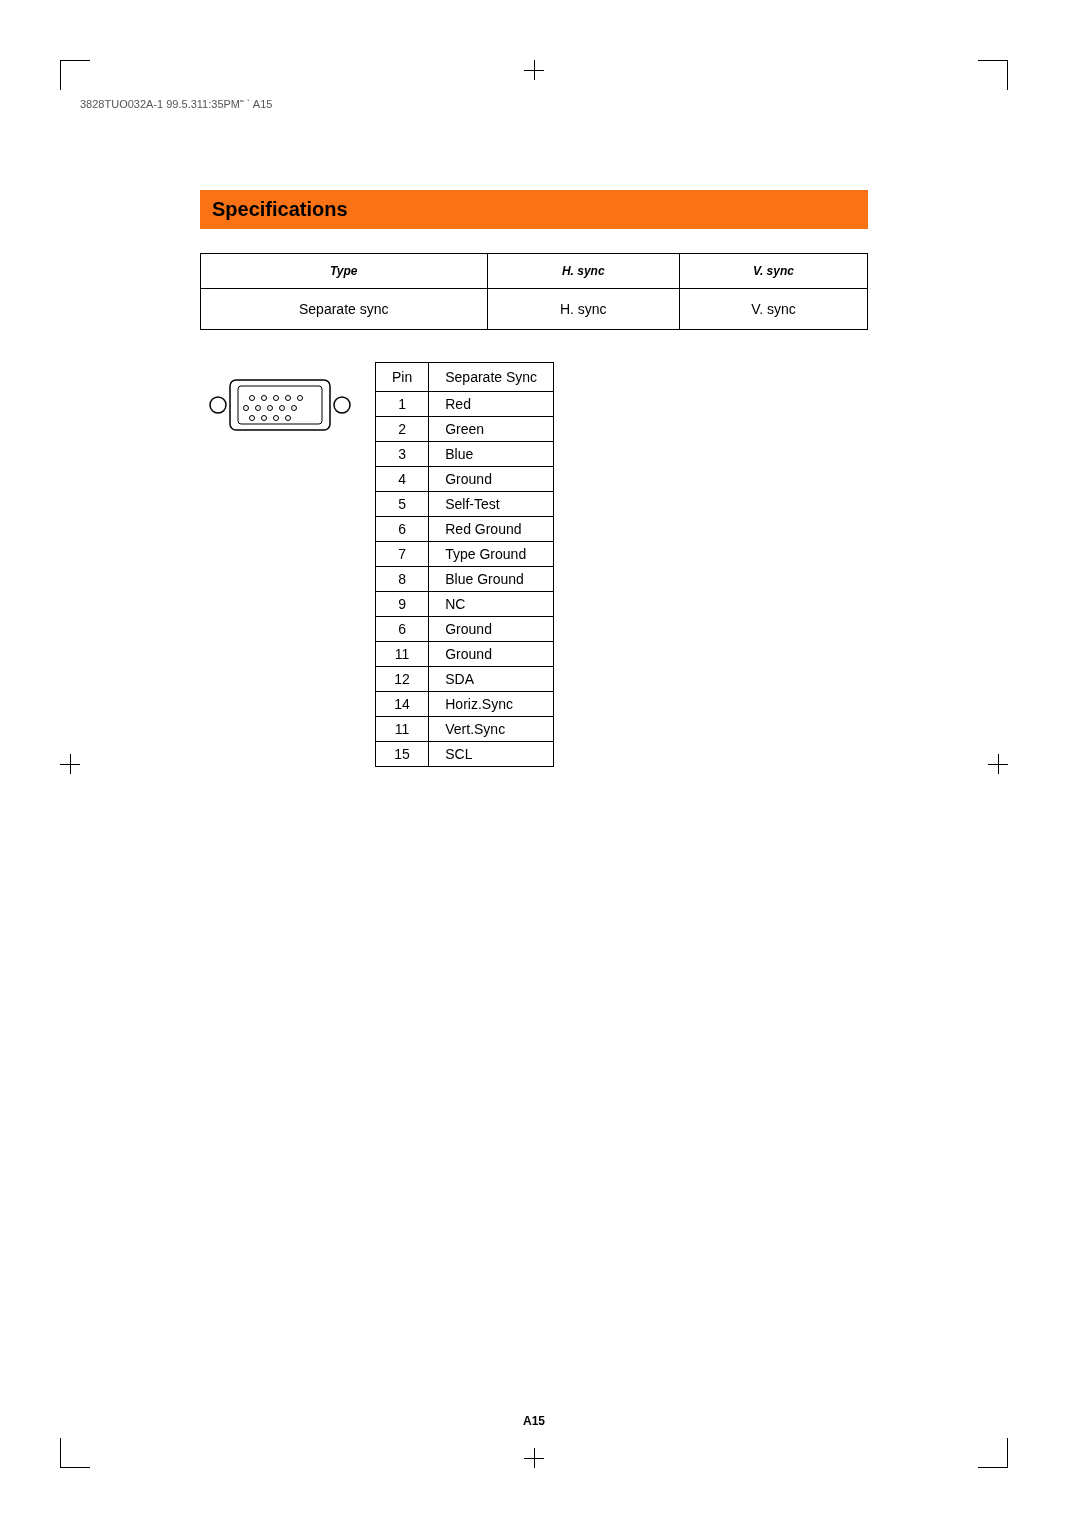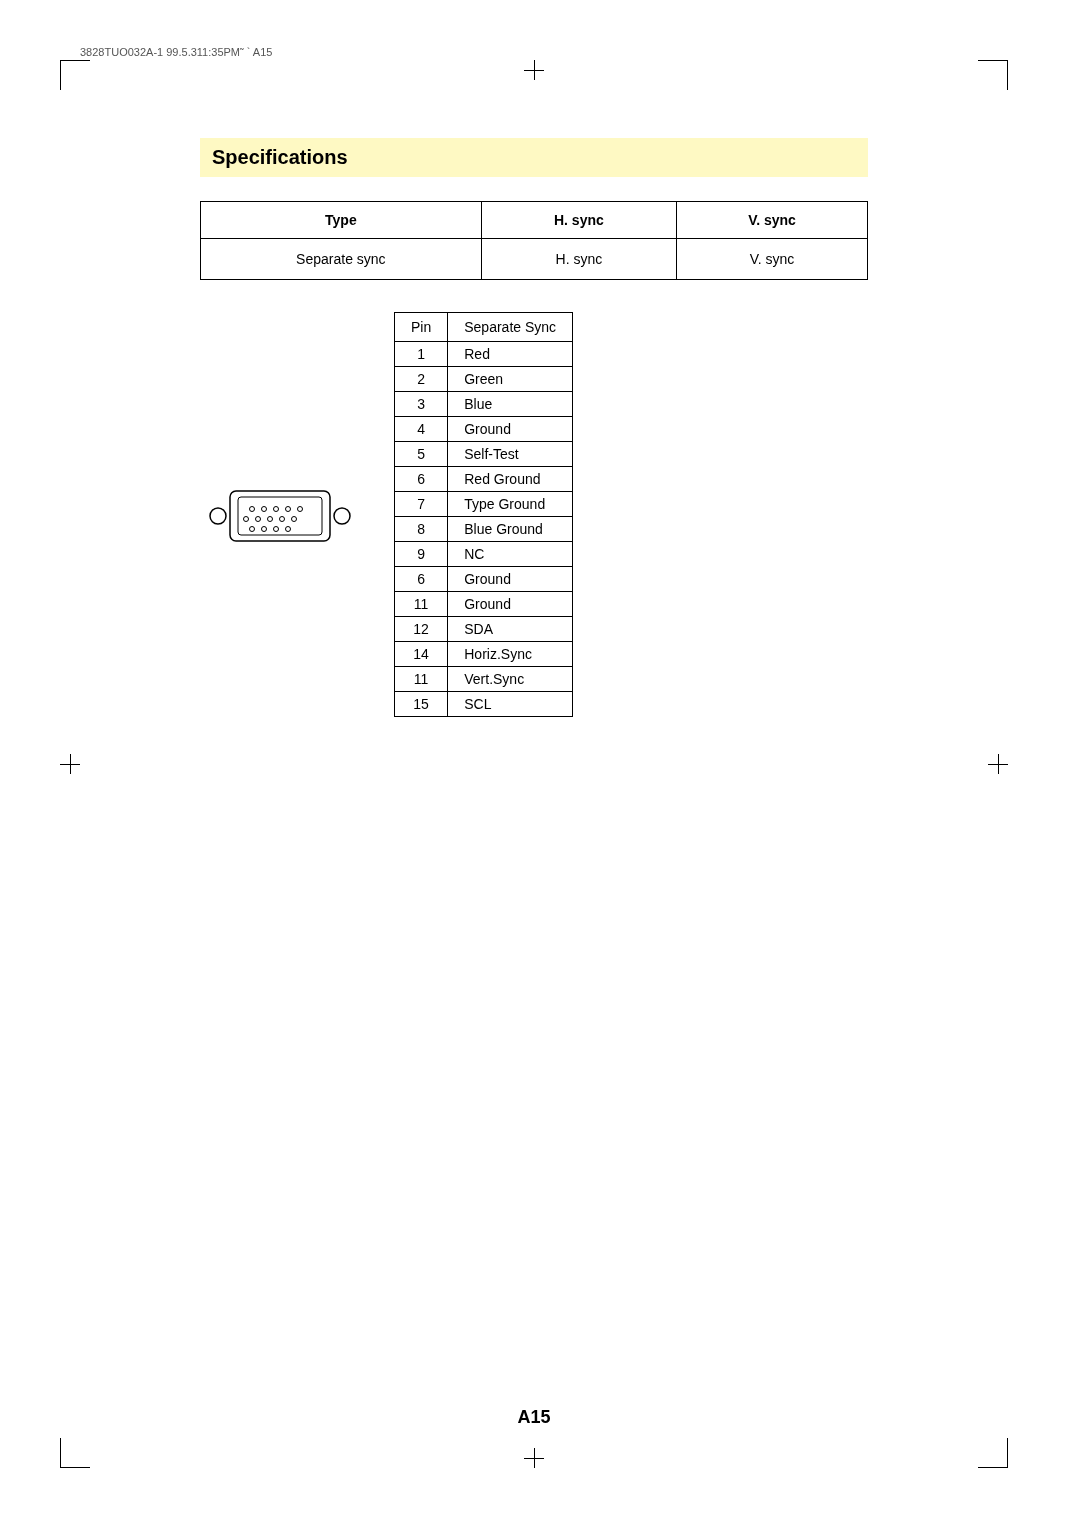--- a/index.html
+++ b/index.html
@@ -14,21 +14,21 @@
       font-size: 14px;
       color: #000000;
       width: 1080px;
       min-height: 1528px;
       position: relative;
     }
 
     .page {
       width: 1068px;
       min-height: 1528px;
-      padding: 36px 80px;
+      padding: 88px 80px;
       position: relative;
     }
 
     
     .corner-mark {
       position: absolute;
       width: 30px;
       height: 30px;
     }
     .corner-mark.top-left {
@@ -109,21 +109,21 @@
     }
 
     .content {
       margin-left: 120px;
       margin-right: 120px;
     }
 
     .section-title {
       font-size: 20px;
       font-weight: bold;
-      background-color: #fef9c3;
+      background-color: #f97316;
       padding: 8px 12px;
       margin-bottom: 24px;
       display: block;
     }
 
     .subsection-title {
       font-weight: bold;
       font-size: 14px;
       margin-bottom: 12px;
     }
@@ -131,36 +131,37 @@
     
     .sync-table {
       width: 100%;
       border-collapse: collapse;
       margin-bottom: 32px;
     }
     .sync-table th {
       border: 1px solid #000;
       padding: 10px 20px;
       font-weight: bold;
-      font-size: 14px;
+      font-size: 12px;
       background: #fff;
       text-align: center;
+      font-style: italic;
     }
     .sync-table td {
       border: 1px solid #000;
       padding: 12px 20px;
       text-align: center;
       font-size: 14px;
     }
 
     
     .connector-section {
       display: flex;
-      gap: 34px;
-      align-items: center;
+      gap: 15px;
+      align-items: flex-start;
     }
 
     .connector-diagram {
       margin-top: 10px;
       flex-shrink: 0;
     }
 
     
     .vga-connector {
       width: 160px;
@@ -187,21 +188,21 @@
       text-align: center;
       width: 50px;
     }
 
     .page-number {
       position: absolute;
       bottom: 100px;
       left: 50%;
       transform: translateX(-50%);
       font-weight: bold;
-      font-size: 18px;
+      font-size: 12px;
     }
   </style>
 </head>
 <body>
 
 <div class="page">
 
   <div class="corner-mark top-left"></div>
   <div class="corner-mark top-right"></div>
   <div class="corner-mark bottom-left"></div>

